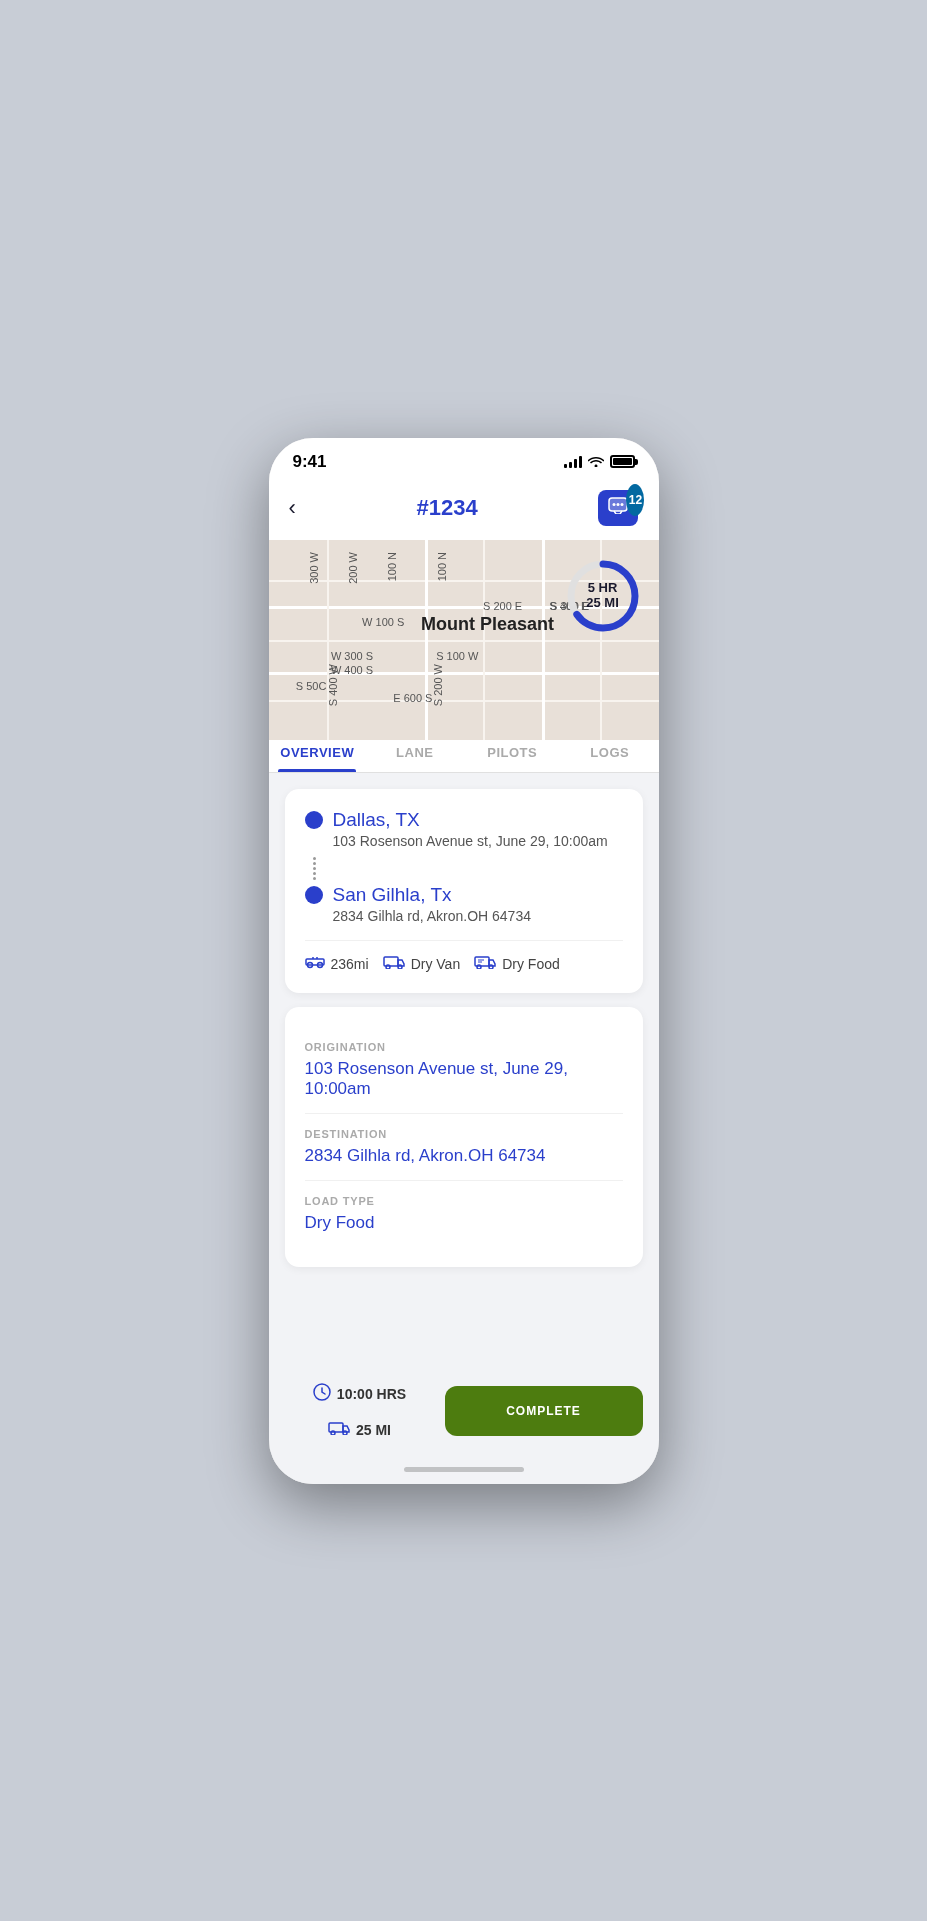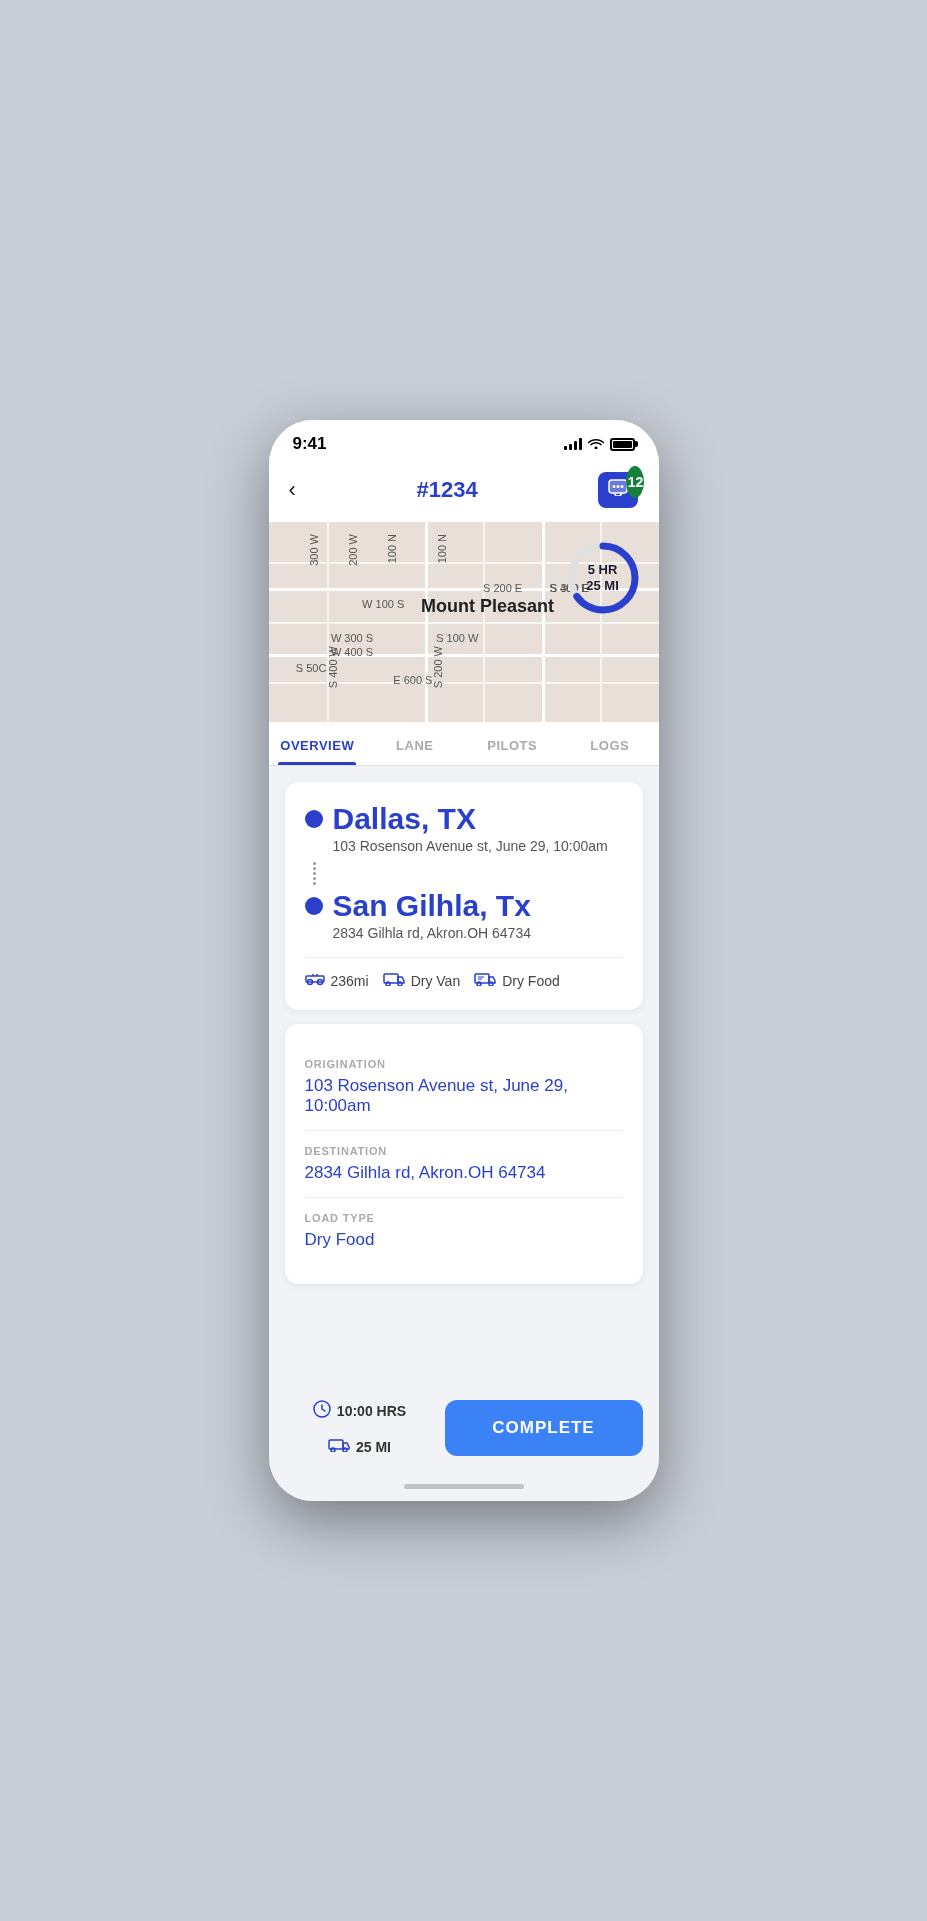--- a/index.html
+++ b/index.html
@@ -123,23 +123,23 @@
       justify-content: center;
     }
     .chat-icon {
       color: #fff;
       font-size: 18px;
     }
     .badge {
       position: absolute;
       top: -6px;
       right: -6px;
-      background: #15803d;
+      background: #0369a1;
       color: #fff;
-      font-size: 14px;
+      font-size: 12px;
       font-weight: 700;
       width: 18px;
       height: 32px;
       border-radius: 50%;
       display: flex;
       align-items: center;
       justify-content: center;
     }
 
     
@@ -230,21 +230,21 @@
     
     .tabs {
       background: #fff;
       display: flex;
       border-bottom: 1px solid #e0e0e0;
       flex-shrink: 0;
     }
     .tab {
       flex: 1;
       text-align: center;
-      padding: 16px 0 12px;
+      padding: 5px 0 12px;
       font-size: 13px;
       font-weight: 700;
       color: #aaa;
       letter-spacing: 0.5px;
       cursor: pointer;
       position: relative;
     }
     .tab.active {
       color: #2a3fcb;
     }
@@ -287,22 +287,22 @@
       gap: 10px;
     }
     .stop-dot {
       width: 18px;
       height: 18px;
       border-radius: 50%;
       background: #2a3fcb;
       flex-shrink: 0;
     }
     .stop-city {
-      font-size: 30px;
-      font-weight: 700;
+      font-size: 19px;
+      font-weight: 400;
       color: #2a3fcb;
     }
     .stop-address {
       font-size: 14px;
       color: #555;
       margin-left: 28px;
       margin-top: 2px;
     }
     .route-connector {
       display: flex;
@@ -402,25 +402,25 @@
       gap: 6px;
       font-size: 14px;
       font-weight: 600;
       color: #333;
     }
     .trip-stat-icon {
       color: #2a3fcb;
       font-size: 16px;
     }
     .complete-btn {
-      background: #3b82f6;
+      background: #4d7c0f;
       color: #fff;
       border: none;
       border-radius: 12px;
-      font-size: 17px;
+      font-size: 12px;
       font-weight: 800;
       letter-spacing: 1px;
       padding: 18px 24px;
       cursor: pointer;
       flex: 1;
     }
     .home-indicator {
       background: #f2f3f6;
       display: flex;
       justify-content: center;

